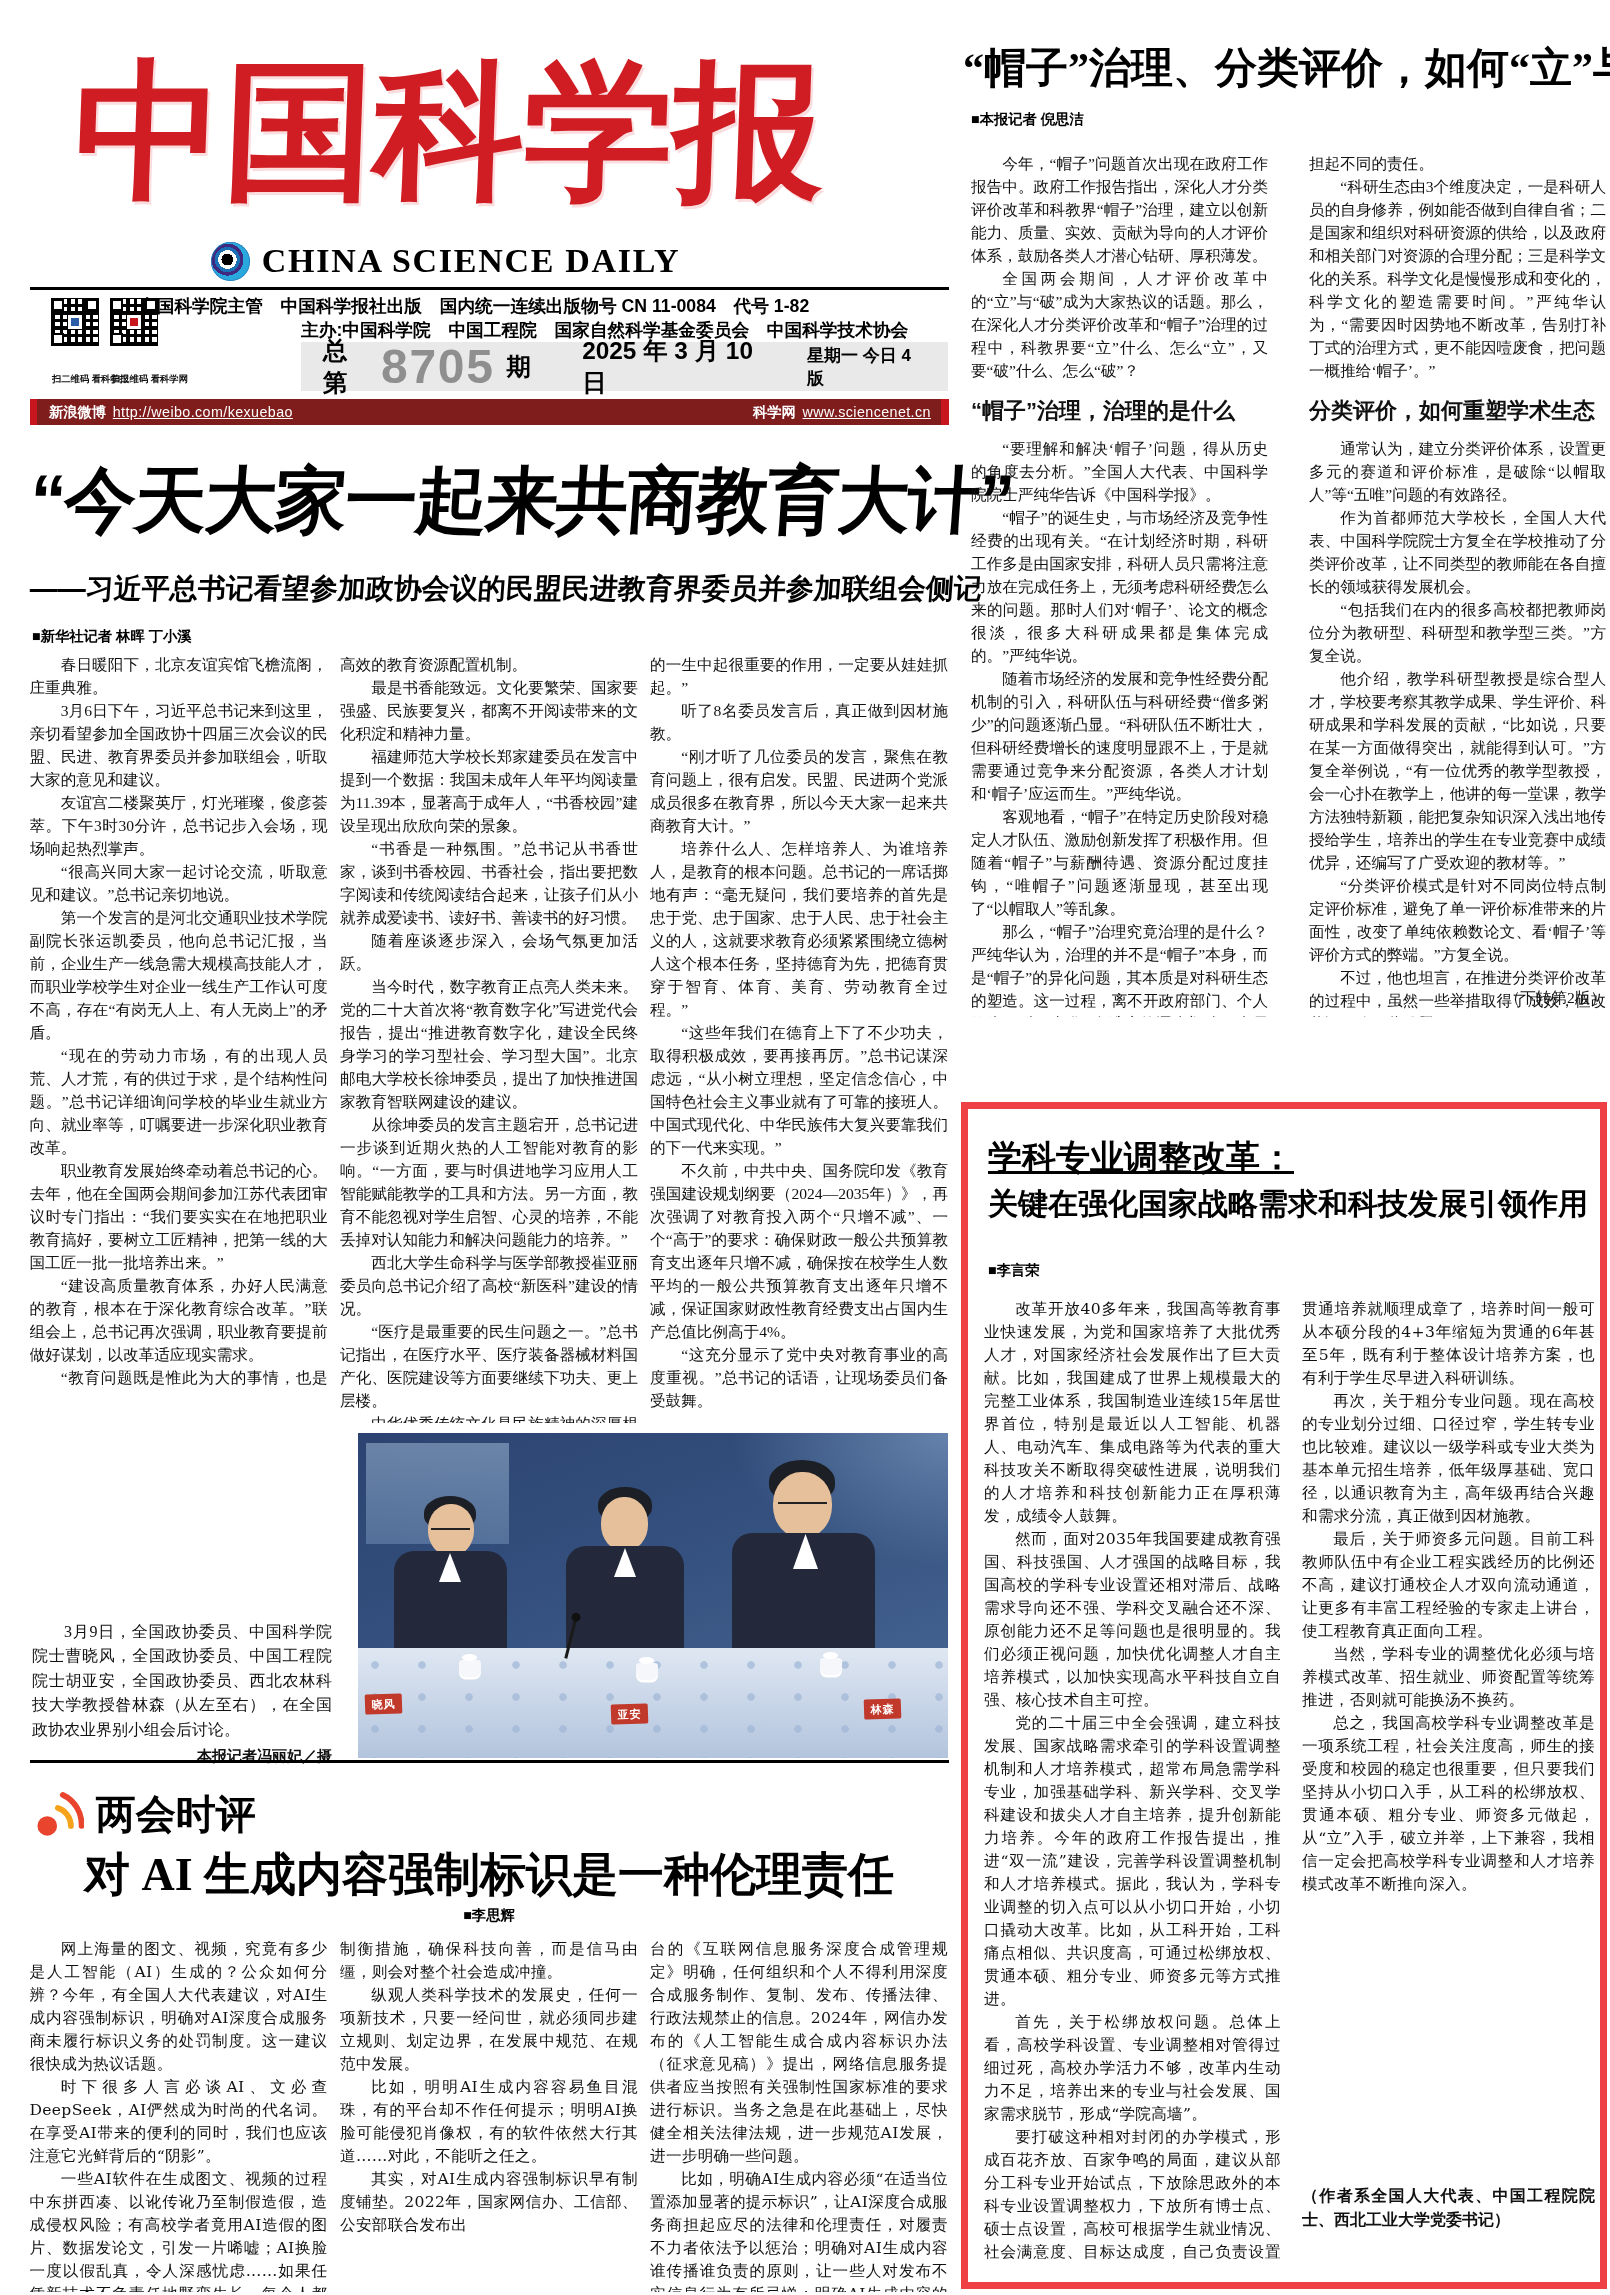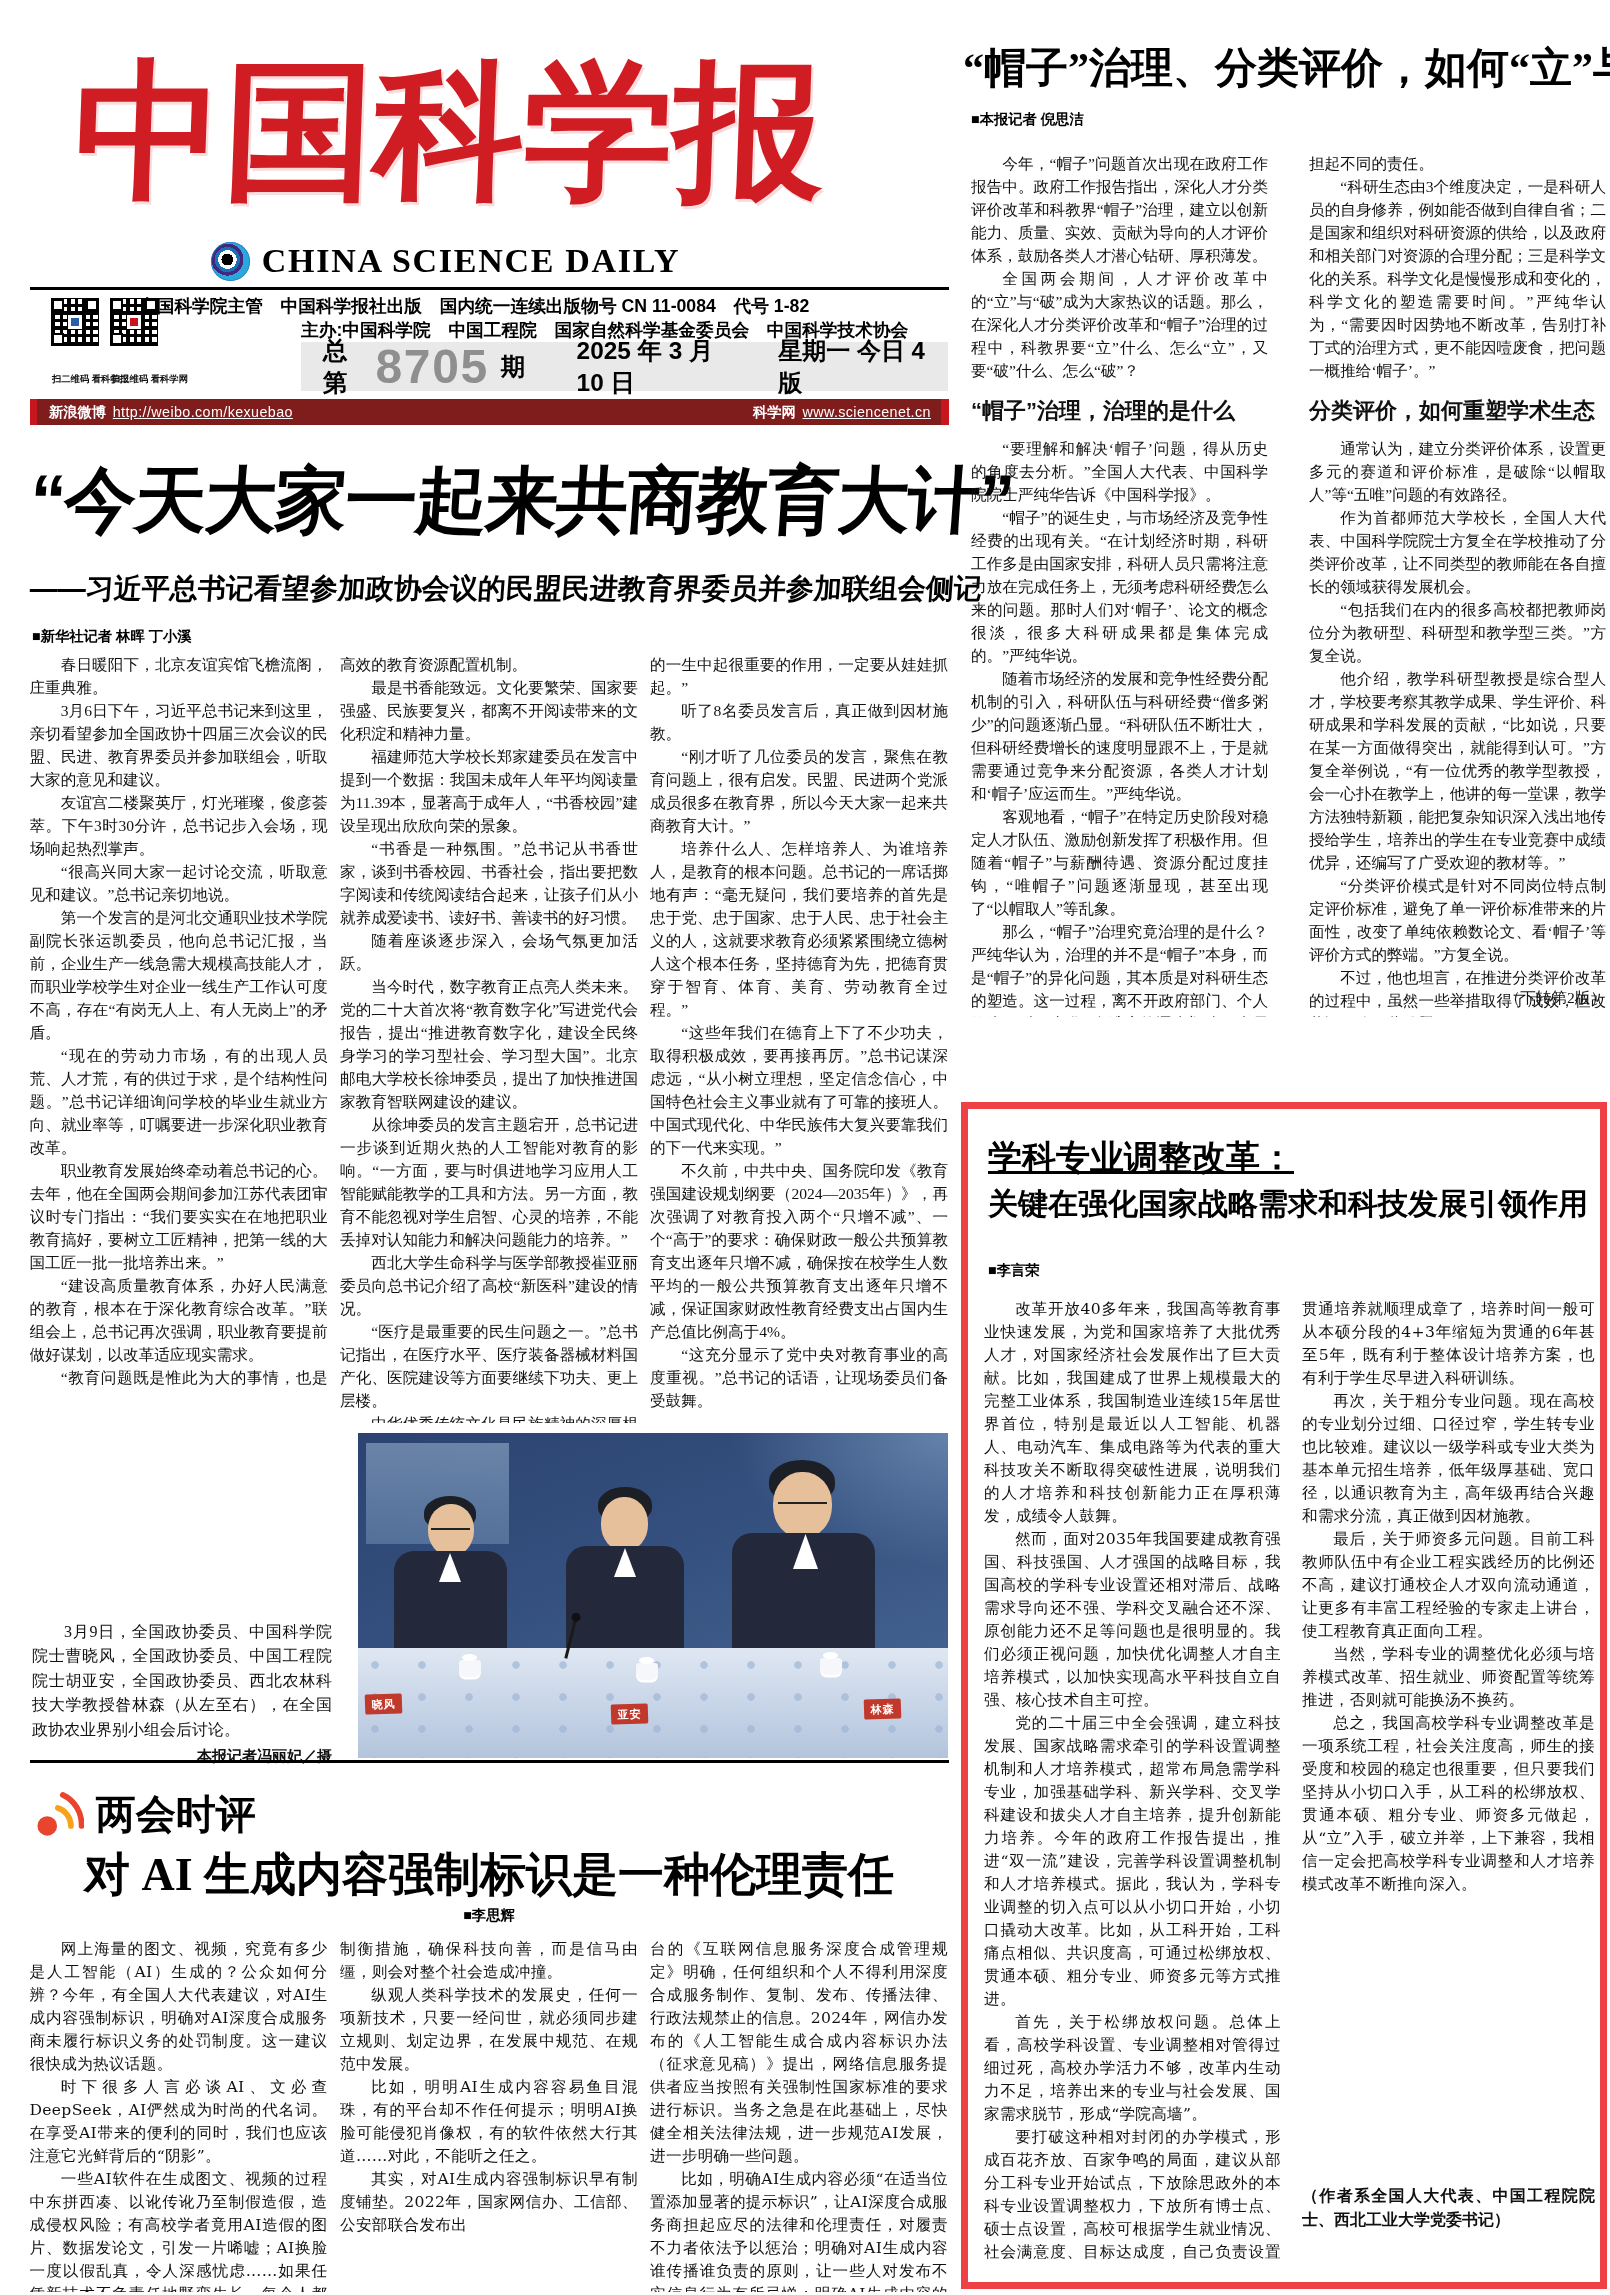--- a/index.html
+++ b/index.html
@@ -30,21 +30,21 @@
   .qr .fp { position:absolute; width:11.8px; height:11.8px; border:2.5px solid #000; background:#fff; }
   .qr .fp.b { left:0; bottom:0; } .qr .fp.c { right:0; top:0; }
   .qr .ctr { position:absolute; left:16px; top:16px; width:13.5px; height:13.5px; background:#fff; display:flex; align-items:center; justify-content:center; }
   .qr .ctr i { display:block; width:8.4px; height:8.4px; }
   .qr-cap { position:absolute; top:74px; width:101px; font-family:"Liberation Sans",sans-serif; font-weight:700; font-size:9.3px; white-space:nowrap; }
   .issue-box { left:301px; top:342px; width:647px; height:49px; background:#e9e9e9; display:flex; align-items:center; padding:0 22px; gap:8.4px;
       font-family:"Liberation Sans","DejaVu Sans",sans-serif; font-weight:700; color:#000; }
   .issue-box .lbl { font-size:24.4px; }
   .issue-box .num { font-size:48px; color:#8f8f8f; letter-spacing:1.7px; line-height:1; margin:0 3.4px; }
   .issue-box .date { font-size:24.4px; margin-left:43px; }
-  .issue-box .wd { font-size:24px; margin-left:25px; }
+  .issue-box .wd { font-size:17px; margin-left:25px; }
   .net-bar { left:29.5px; top:399px; width:919px; height:26px; background:#7f1d1d; display:flex; align-items:center;
       font-family:"Liberation Sans",sans-serif; color:#fff; font-size:14.3px; }
   .net-bar .cap { width:7.6px; height:26px; background:#c8161e; }
   .net-bar .lab { font-weight:700; margin:0 6.7px 0 11.8px; }
   .net-bar .url { text-decoration:underline; letter-spacing:0.4px; }
   .net-bar .spacer { flex:1; }
 
   
   .main-headline { left:29.5px; top:453px; width:919px; text-align:center; font-family:"Liberation Sans","DejaVu Sans",sans-serif;
       font-weight:900; font-size:72px; letter-spacing:-1.7px; white-space:nowrap; color:#000; transform:skewX(-4deg); }

